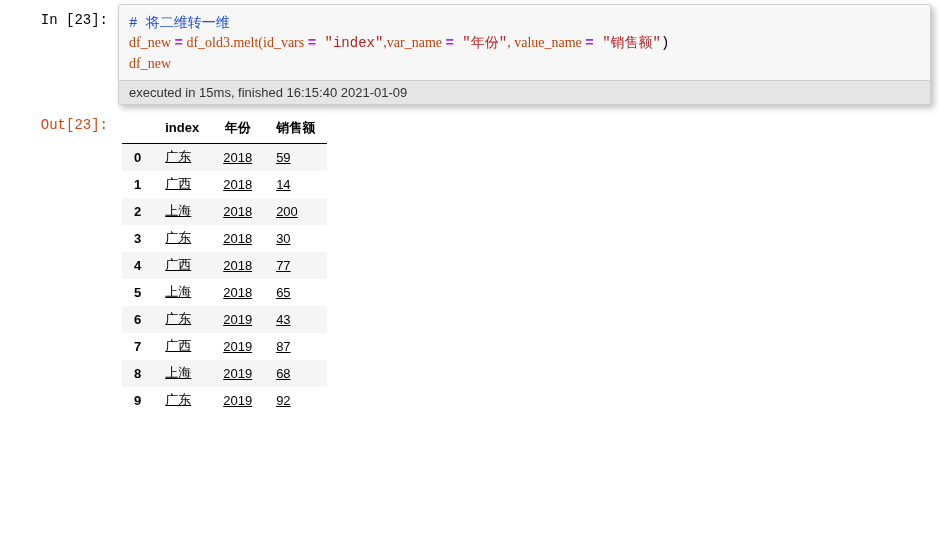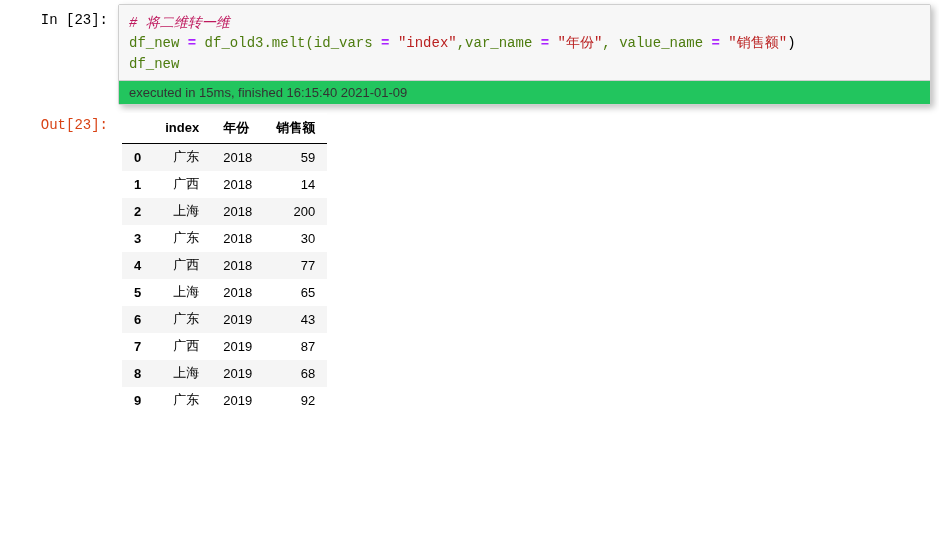--- a/index.html
+++ b/index.html
@@ -39,60 +39,60 @@
   }
   .code-box {
     padding: 8px 10px 6px 10px;
     font-family: "Courier New", monospace;
     font-size: 14px;
     line-height: 1.45;
     white-space: pre;
     background: #f7f7f7;
     color: #000;
   }
-  .cm-comment { color: #be185d; font-style: italic; }
-  .cm-var { color: #4d7c0f; }
+  .cm-comment { color: #1d4ed8; }
+  .cm-var { color: #c2410c; font-family: Liberation Serif, serif; }
   .cm-op { color: #AA22FF; font-weight: bold; }
   .cm-punct { color: #000; }
   .cm-str { color: #BA2121; }
   .exec-bar {
     border-top: 1px solid #cfcfcf;
-    background: #22c55e;
+    background: #e5e5e5;
     padding: 4px 10px;
     font-size: 13px;
     color: #333;
   }
   .output-area {
     flex: 1;
     padding: 0 0 0 4px;
   }
   table.dataframe {
     border-collapse: collapse;
     border: none;
     font-size: 13px;
     margin-top: 4px;
   }
   table.dataframe thead th {
-    text-align: left;
+    text-align: center;
     font-weight: bold;
     padding: 6px 12px;
     border-bottom: 1px solid #000;
     background: #fff;
   }
   table.dataframe thead th:first-child {
     background: #fff;
   }
   table.dataframe tbody th {
     text-align: right;
     font-weight: bold;
     padding: 6px 12px;
   }
   table.dataframe tbody td {
-    text-align: right;
     padding: 0 12px;
+    text-decoration: underline;
   }
   table.dataframe tbody tr:nth-child(odd) { background: #f5f5f5; }
   table.dataframe tbody tr:nth-child(even) { background: #fff; }
 </style>
 </head>
 <body>
 
 <div class="cell">
   <div class="prompt in-prompt"><span>In [23]:</span></div>
   <div class="input-area">

